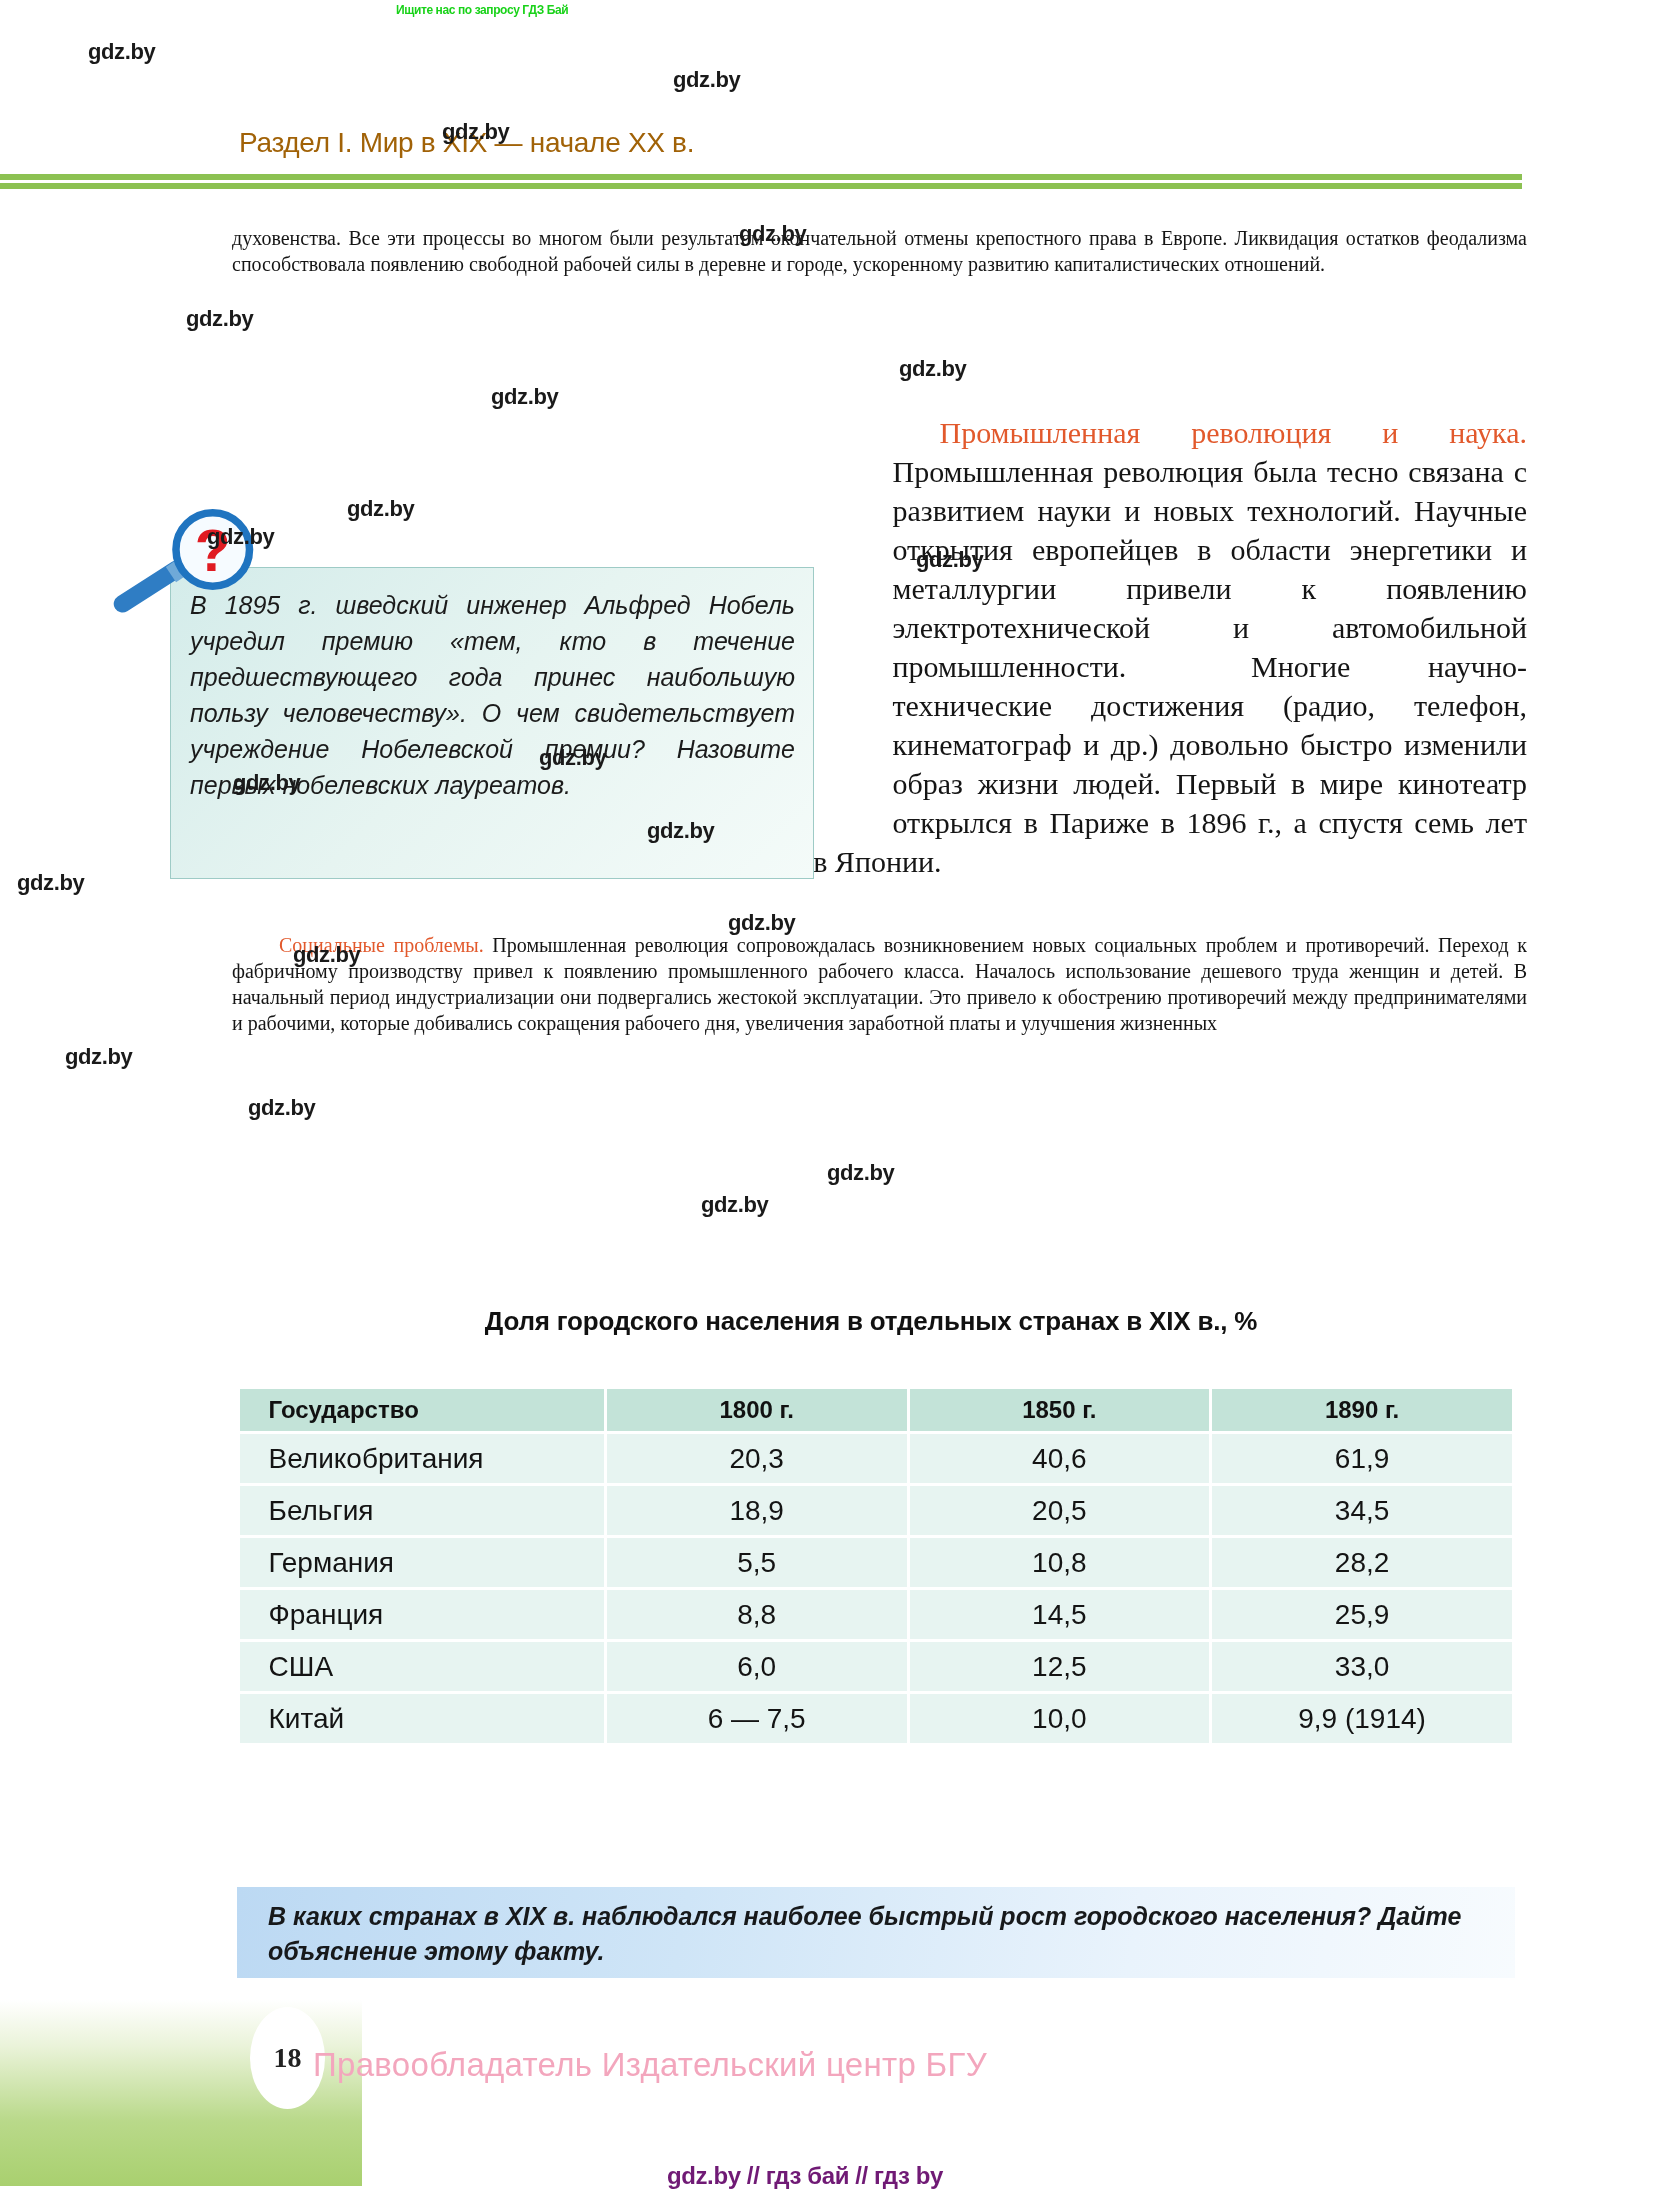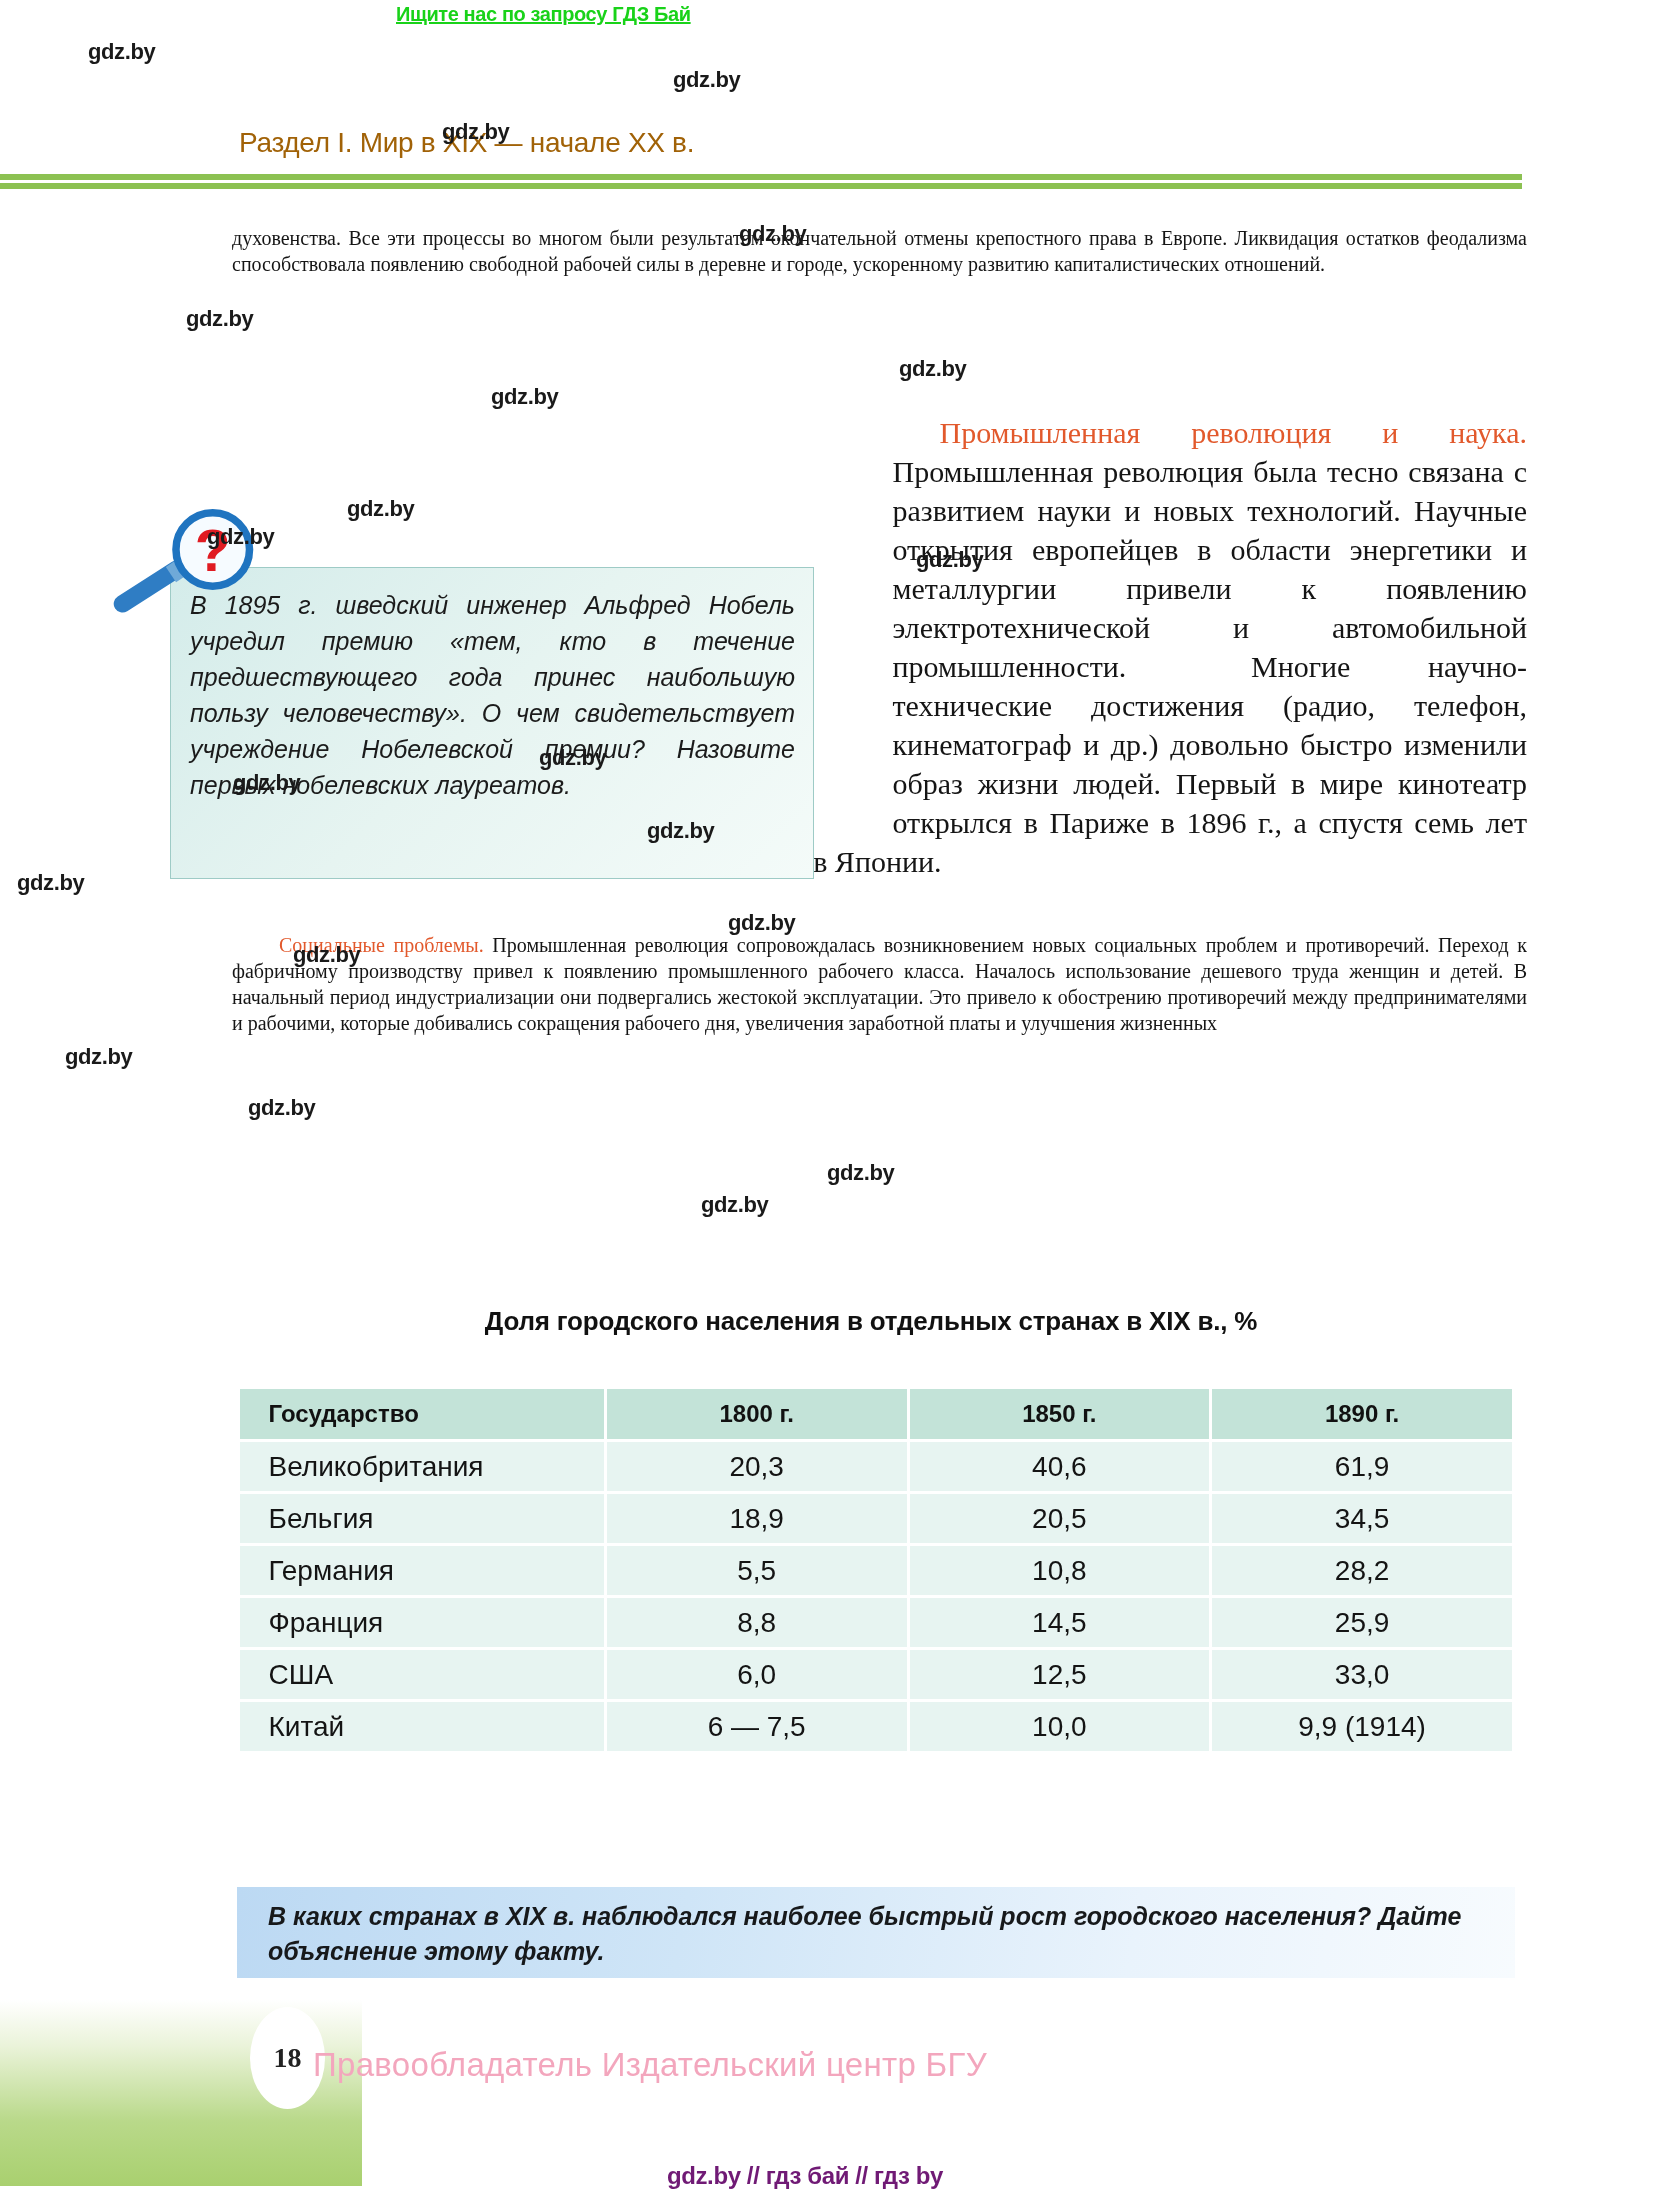--- a/index.html
+++ b/index.html
@@ -16,23 +16,22 @@
     font-family:"Liberation Sans", sans-serif;
     color:#1a1a1a;
     font-weight:700;
     white-space:nowrap;
     pointer-events:none;
     z-index:40;
     letter-spacing:-0.4px;
   }
   .wm-top{
     color:#19d219;
-    font-size:20px;
+    font-size:12px;
     font-weight:700;
-    text-decoration:underline;
   }
   .wm-foot{
     color:#701a75;
     font-size:24px;
     font-weight:700;
   }
 
   
   .section-title{
     position:absolute;left:239px;top:127px;
@@ -97,21 +96,21 @@
     padding-left:39px;
   }
   table.data{
     position:absolute;left:237px;top:1386px;
     width:1278px;border-collapse:separate;border-spacing:3.4px 3.4px;
     font-family:"Liberation Sans", sans-serif;
   }
   table.data th{
     background:#c3e3d8;
     font-size:24px;font-weight:700;color:#111;
-    height:50px;padding:0 1px;text-align:center;
+    height:42px;padding:0 1px;text-align:center;
   }
   table.data th.left, table.data td.left{
     text-align:left;padding-left:28.5px;
   }
   table.data td{
     background:#e7f4f1;
     font-size:28px;color:#141414;
     height:49px;padding:0 8.4px;text-align:center;font-weight:400;
   }
   .c-country{width:335px;}

